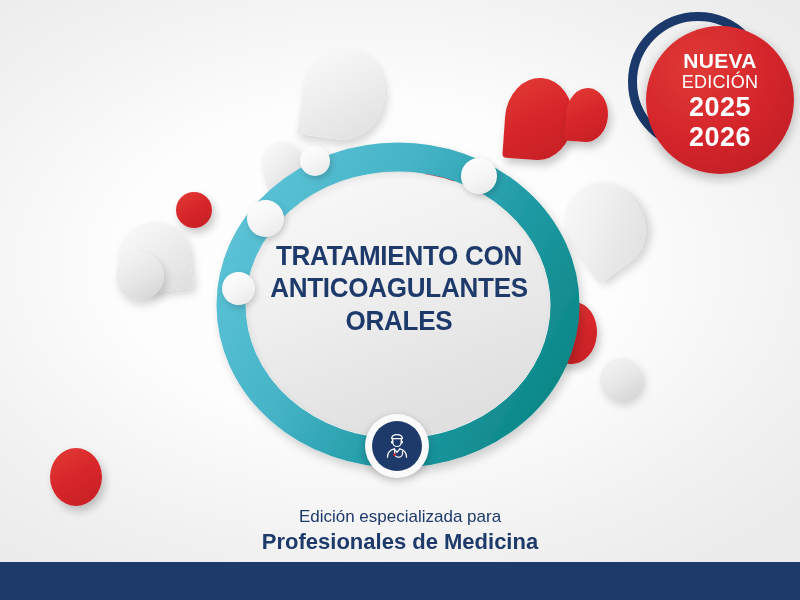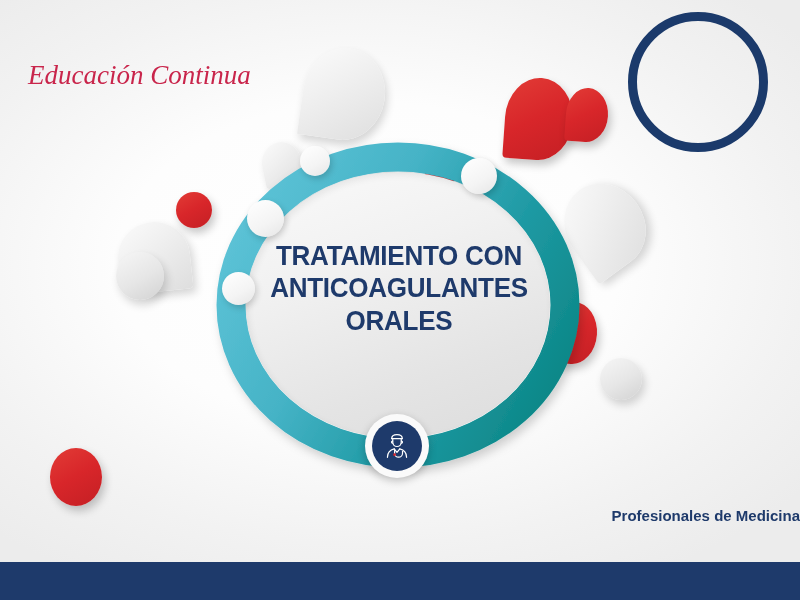--- a/index.html
+++ b/index.html
@@ -145,21 +145,21 @@
   
   #footer-caption {
     position:absolute;
     left:0; top:506px;
     width:800px;
     text-align:center;
     color:#1e3a6b;
     line-height:1.28;
   }
   #fc-line1 { font-size:17px; font-weight:normal; }
-  #fc-line2 { font-size:15px; font-weight:bold;text-align:right; }
+  #fc-line2 { font-size:22px; font-weight:bold; }
 
   
   #bottom-bar {
     position:absolute;
     left:0; top:562px;
     width:800px; height:38px;
     background:#1e3a6b;
   }
 </style>
 </head>
@@ -238,26 +238,32 @@
           <path d="M20.1 28.1L24 33l3.9-4.9"></path>
 
           <path d="M20.6 29.3v4.8a5.6 5.6 0 0 0 11.2 0v-2.6"></path>
         </g>
         <circle cx="20.6" cy="36.2" r="1.9" fill="#d4242b"></circle>
       </svg>
     </div>
   </div>
 
   <div id="programme">
-    <div>Educación Continua</div>
   </div>
 
   <div id="edition-badge">
     <div id="edition-ring"></div>
+    <div id="edition-circle">
+      <span class="ed-nueva">NUEVA</span>
+      <span class="ed-edicion">EDICIÓN</span>
+      <span class="ed-year">2025</span>
+      <span class="ed-year">2026</span>
+    </div>
   </div>
 
   <div id="footer-caption">
+    <div id="fc-line1">Edición especializada para</div>
     <div id="fc-line2">Profesionales de Medicina</div>
   </div>
 
   <div id="bottom-bar"></div>
 
 </div>
 
 </body></html>

